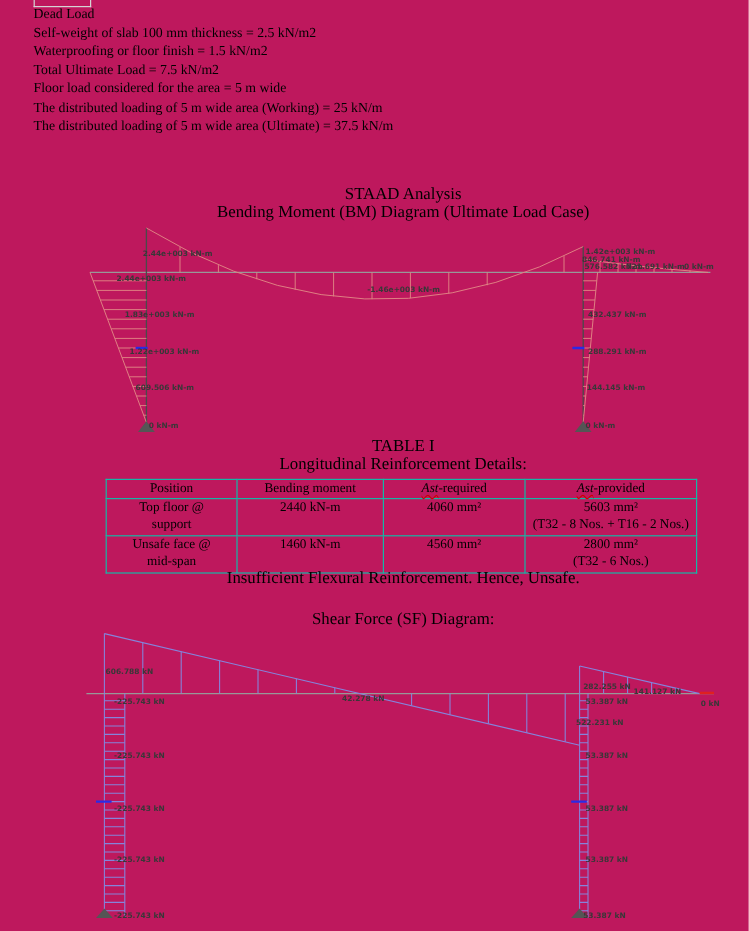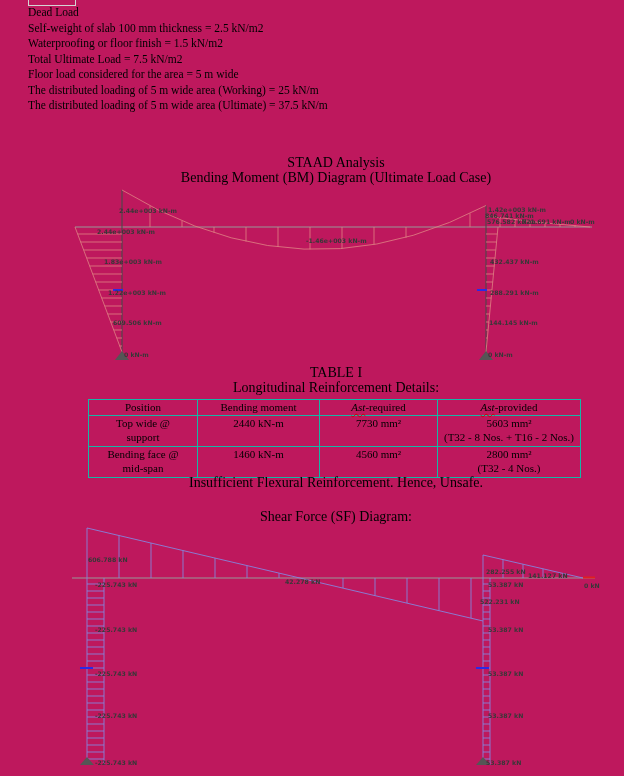--- a/index.html
+++ b/index.html
@@ -94,40 +94,40 @@
       </colgroup>
     <tbody>
         <tr class="hdr">
       <td>Position</td>
       <td>Bending moment</td>
       <td><span class="ast">Ast</span><span>-required</span></td>
       <td><span class="ast">Ast</span><span>-provided</span></td>
     </tr>
     <tr class="row">
       <td>
-        <div>Top wide @</div>
+        <div>Top floor @</div>
         <div>support</div>
       </td>
       <td>2440 kN-m</td>
-      <td>7730 mm²</td>
+      <td>4060 mm²</td>
       <td>
         <div>5603 mm²</div>
         <div>(T32 - 8 Nos. + T16 - 2 Nos.)</div>
       </td>
     </tr>
     <tr class="row">
       <td>
-        <div>Bending face @</div>
+        <div>Unsafe face @</div>
         <div>mid-span</div>
       </td>
       <td>1460 kN-m</td>
       <td>4560 mm²</td>
       <td>
         <div>2800 mm²</div>
-        <div>(T32 - 4 Nos.)</div>
+        <div>(T32 - 6 Nos.)</div>
       </td>
     </tr>
   </tbody>
     </table>
 
   <div class="center h-sf">Shear Force (SF) Diagram:</div>
   <div class="center h-note">Insufficient Flexural Reinforcement. Hence, Unsafe.</div>
 
   <svg class="sf-svg" width="564" height="251" viewBox="0 0 564 251">
     <path class="beam" d="M12 53H535"></path>

